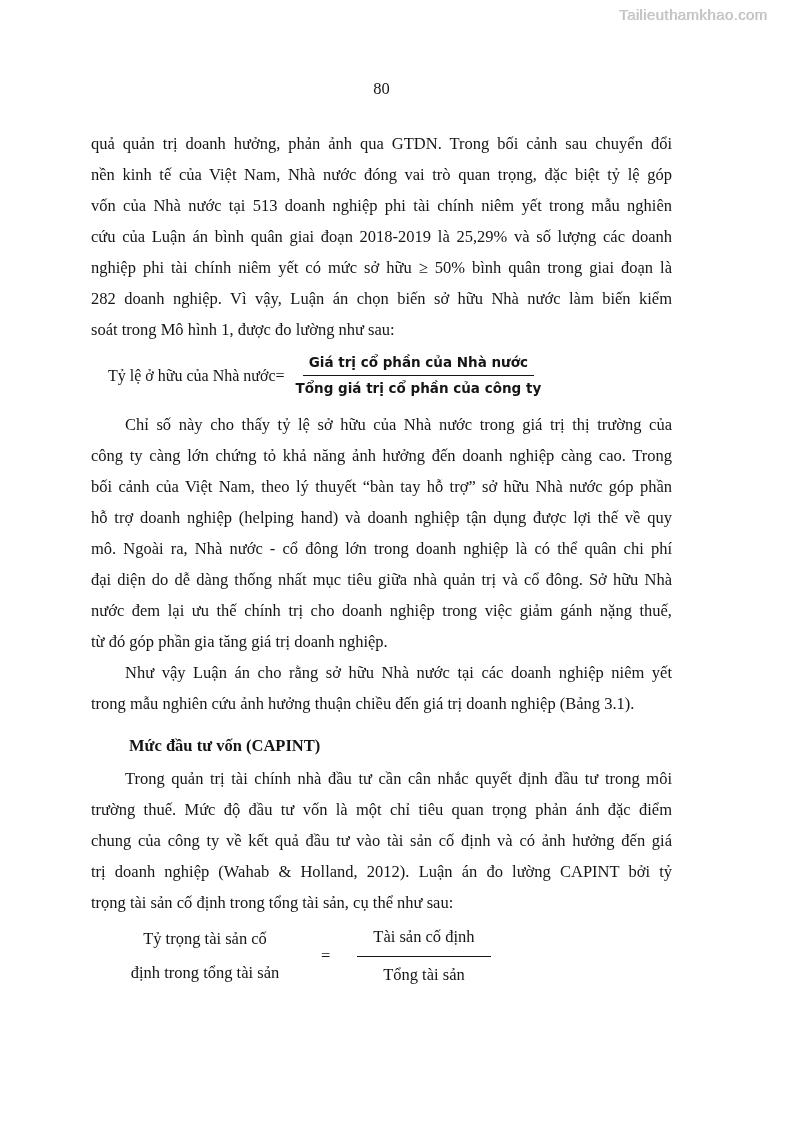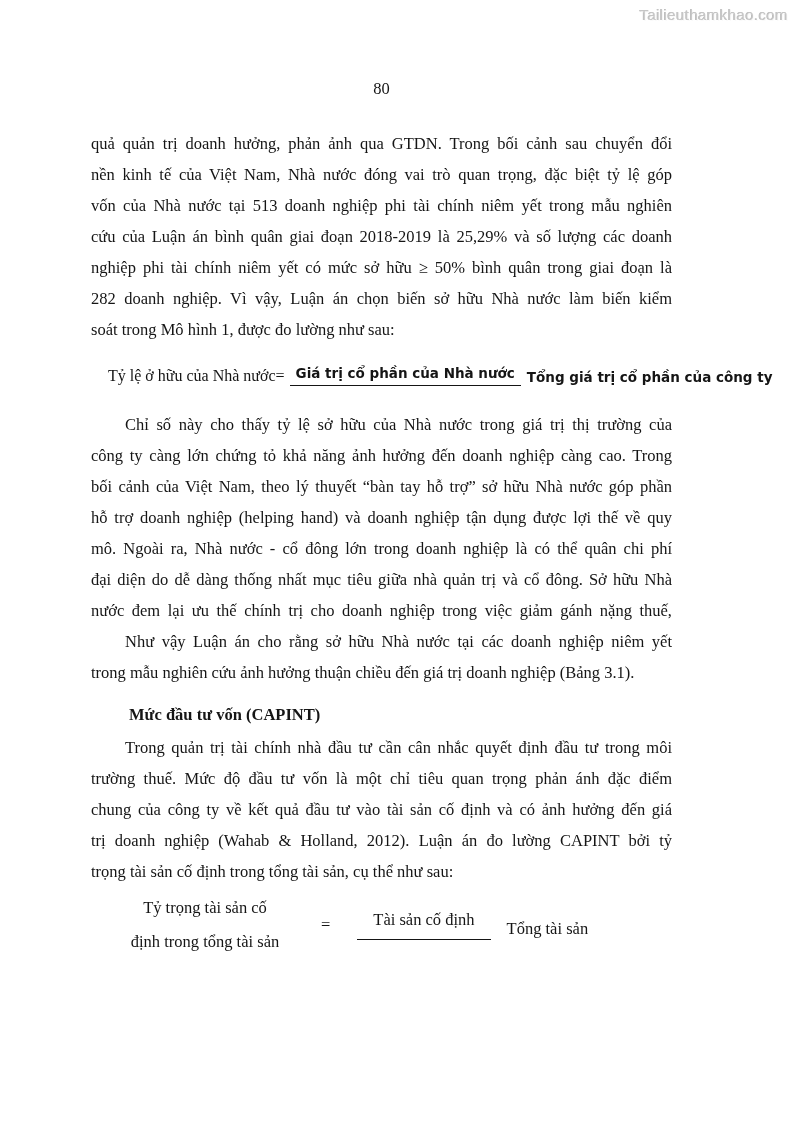--- a/index.html
+++ b/index.html
@@ -9,21 +9,21 @@
     height: 1123px;
     background: #ffffff;
     font-family: "Liberation Serif", serif;
     color: #151515;
     overflow: hidden;
     box-sizing: border-box;
   }
   .watermark {
     position: absolute;
     top: 6px;
-    right: 6px;
+    right: 26px;
     font-family: "Liberation Sans", sans-serif;
     font-size: 15px;
     letter-spacing: 0.4px;
     color: #c6c6c6;
     text-shadow: 1px 1px 0 #fafafa, -0.5px -0.5px 0 #b5b5b5;
   }
   .content {
     padding: 78px 122px 0 91px;
   }
   .page-number {
@@ -49,20 +49,21 @@
     display: flex;
     align-items: center;
   }
   .formula1 {
     height: 57px;
     margin: 2px 0 5px 17px;
   }
   .f1-label { font-size: 16px; white-space: nowrap; }
   .frac {
     display: inline-flex;
+    flex-direction: column;
     align-items: center;
     text-align: center;
   }
   .frac .num {
     border-bottom: 1.5px solid #151515;
     padding: 0 6px 4px 6px;
     white-space: nowrap;
   }
   .frac .den {
     padding: 4px 6px 0 6px;
@@ -131,20 +132,21 @@
     </div>
 
     <div class="para indent">
         <div class="tline">Chỉ số này cho thấy tỷ lệ sở hữu của Nhà nước trong giá trị thị trường của</div>
         <div class="tline">công ty càng lớn chứng tỏ khả năng ảnh hưởng đến doanh nghiệp càng cao. Trong</div>
         <div class="tline">bối cảnh của Việt Nam, theo lý thuyết “bàn tay hỗ trợ” sở hữu Nhà nước góp phần</div>
         <div class="tline">hỗ trợ doanh nghiệp (helping hand) và doanh nghiệp tận dụng được lợi thế về quy</div>
         <div class="tline">mô. Ngoài ra, Nhà nước - cổ đông lớn trong doanh nghiệp là có thể quân chi phí</div>
         <div class="tline">đại diện do dễ dàng thống nhất mục tiêu giữa nhà quản trị và cổ đông. Sở hữu Nhà</div>
         <div class="tline">nước đem lại ưu thế chính trị cho doanh nghiệp trong việc giảm gánh nặng thuế,</div>
+        <div class="tline last">từ đó góp phần gia tăng giá trị doanh nghiệp.</div>
       </div>
 
     <div class="para indent">
         <div class="tline">Như vậy Luận án cho rằng sở hữu Nhà nước tại các doanh nghiệp niêm yết</div>
         <div class="tline last">trong mẫu nghiên cứu ảnh hưởng thuận chiều đến giá trị doanh nghiệp (Bảng 3.1).</div>
       </div>
 
     <div class="heading">Mức đầu tư vốn (CAPINT)</div>
 
     <div class="para indent">

